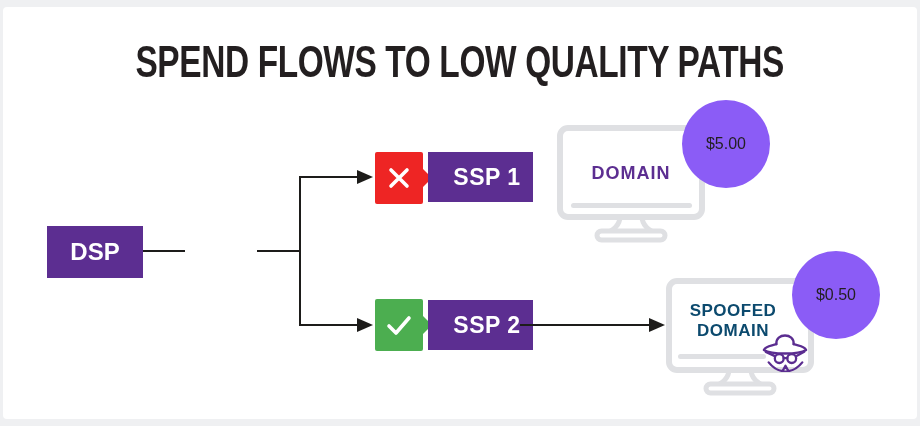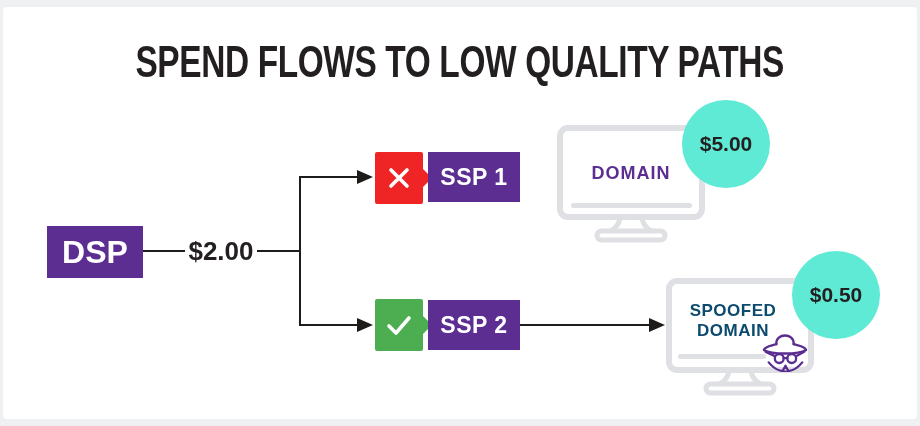--- a/index.html
+++ b/index.html
@@ -20,22 +20,22 @@
   .title{
     font-size:44px;font-weight:700;color:#231f20;white-space:nowrap;
     transform:scaleX(0.76);letter-spacing:-0.5px;line-height:1;
   }
 
   
   .pbox{
     position:absolute;background:#5c2e91;color:#fff;font-weight:700;
     display:flex;align-items:center;justify-content:center;
   }
-  .dsp{left:47px;top:226px;width:96px;height:52px;font-size:32px;text-align:right;}
-  .ssp{left:428px;width:92px;height:50px;font-size:23px;letter-spacing:0.5px;}
+  .dsp{left:47px;top:226px;width:96px;height:52px;font-size:24px;text-align:right;}
+  .ssp{left:428px;width:92px;height:50px;font-size:23px;letter-spacing:0.5px;padding-left:13px;}
   .ssp1{top:152px;}
   .ssp2{top:300px;text-align:center;}
 
   .statusbox{
     position:absolute;left:375px;width:48px;height:52px;
     display:flex;align-items:center;justify-content:center;border-radius:2px;
   }
   .statusbox.red{background:#ee2524;top:152px;}
   .statusbox.green{background:#4cae50;top:299px;}
   .notch{
@@ -54,23 +54,23 @@
     border-top:7px solid transparent;border-bottom:7px solid transparent;
     border-left:16px solid #1d1c1a;
   }
 
   
   .spend{
     position:absolute;left:183px;top:236px;width:76px;text-align:center;
     font-size:26px;font-weight:700;color:#231f20;
   }
   .badge{
-    position:absolute;width:88px;height:88px;border-radius:50%;background:#5eead4;
+    position:absolute;width:88px;height:88px;border-radius:50%;background:#8b5cf6;
     display:flex;align-items:center;justify-content:center;
-    font-size:21px;font-weight:700;color:#231f20;z-index:5;
+    font-size:16px;font-weight:400;color:#231f20;z-index:5;
   }
   .badge1{left:682px;top:100px;}
   .badge2{left:792px;top:251px;}
 
   
   .monitor{position:absolute;width:150px;height:125px;}
   .mon1{left:556px;top:124px;}
   .mon2{left:665px;top:277px;}
   .domain-label{
     position:absolute;left:556px;top:163px;width:150px;text-align:center;
@@ -91,21 +91,20 @@
 
   <div class="title-wrap">
     <div class="title">SPEND FLOWS TO LOW QUALITY PATHS</div>
   </div>
 
   <div class="pbox dsp">
     <span>DSP</span>
   </div>
 
   <div class="hline" style="left:143px;top:250px;width:42px;"></div>
-  <div class="spend">$2.00</div>
   <div class="hline" style="left:257px;top:250px;width:43px;"></div>
   <div class="vline" style="left:299px;top:176px;height:150px;"></div>
 
   <div class="hline" style="left:299px;top:176px;width:60px;"></div>
   <div class="arrowhead" style="left:357px;top:170px;"></div>
 
   <div class="hline" style="left:299px;top:324px;width:60px;"></div>
   <div class="arrowhead" style="left:357px;top:318px;"></div>
 
   <div class="statusbox red">

